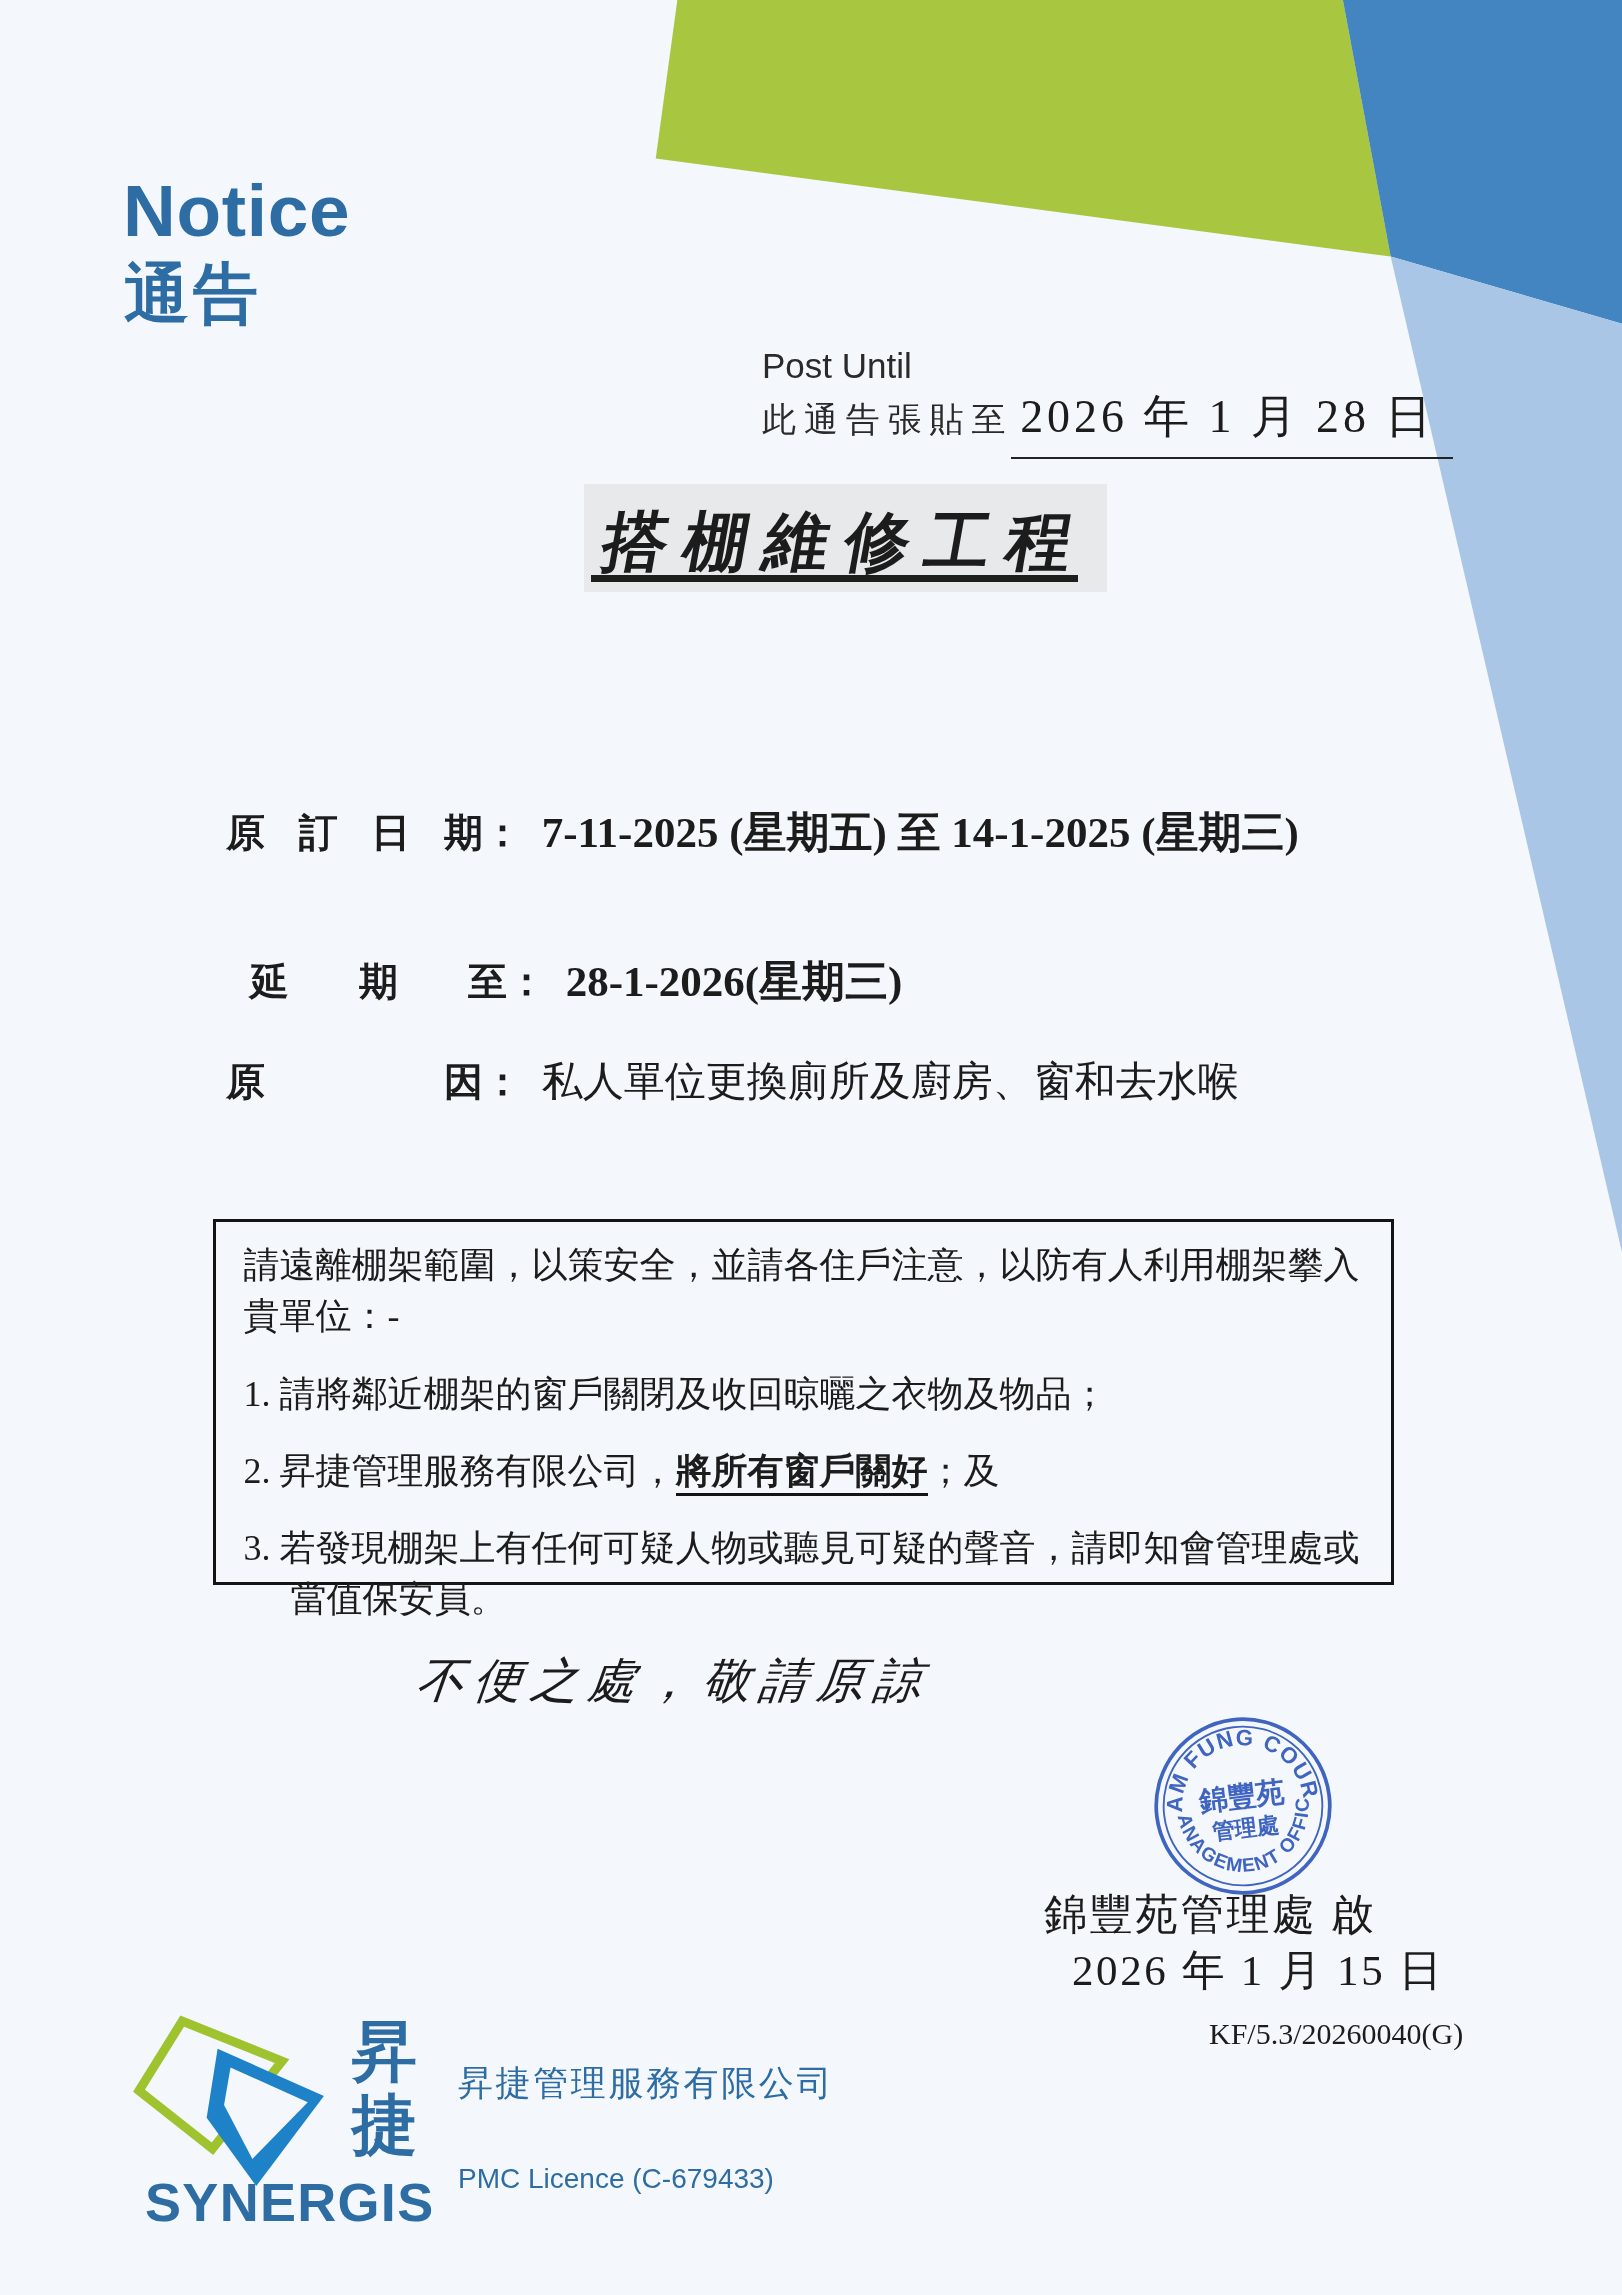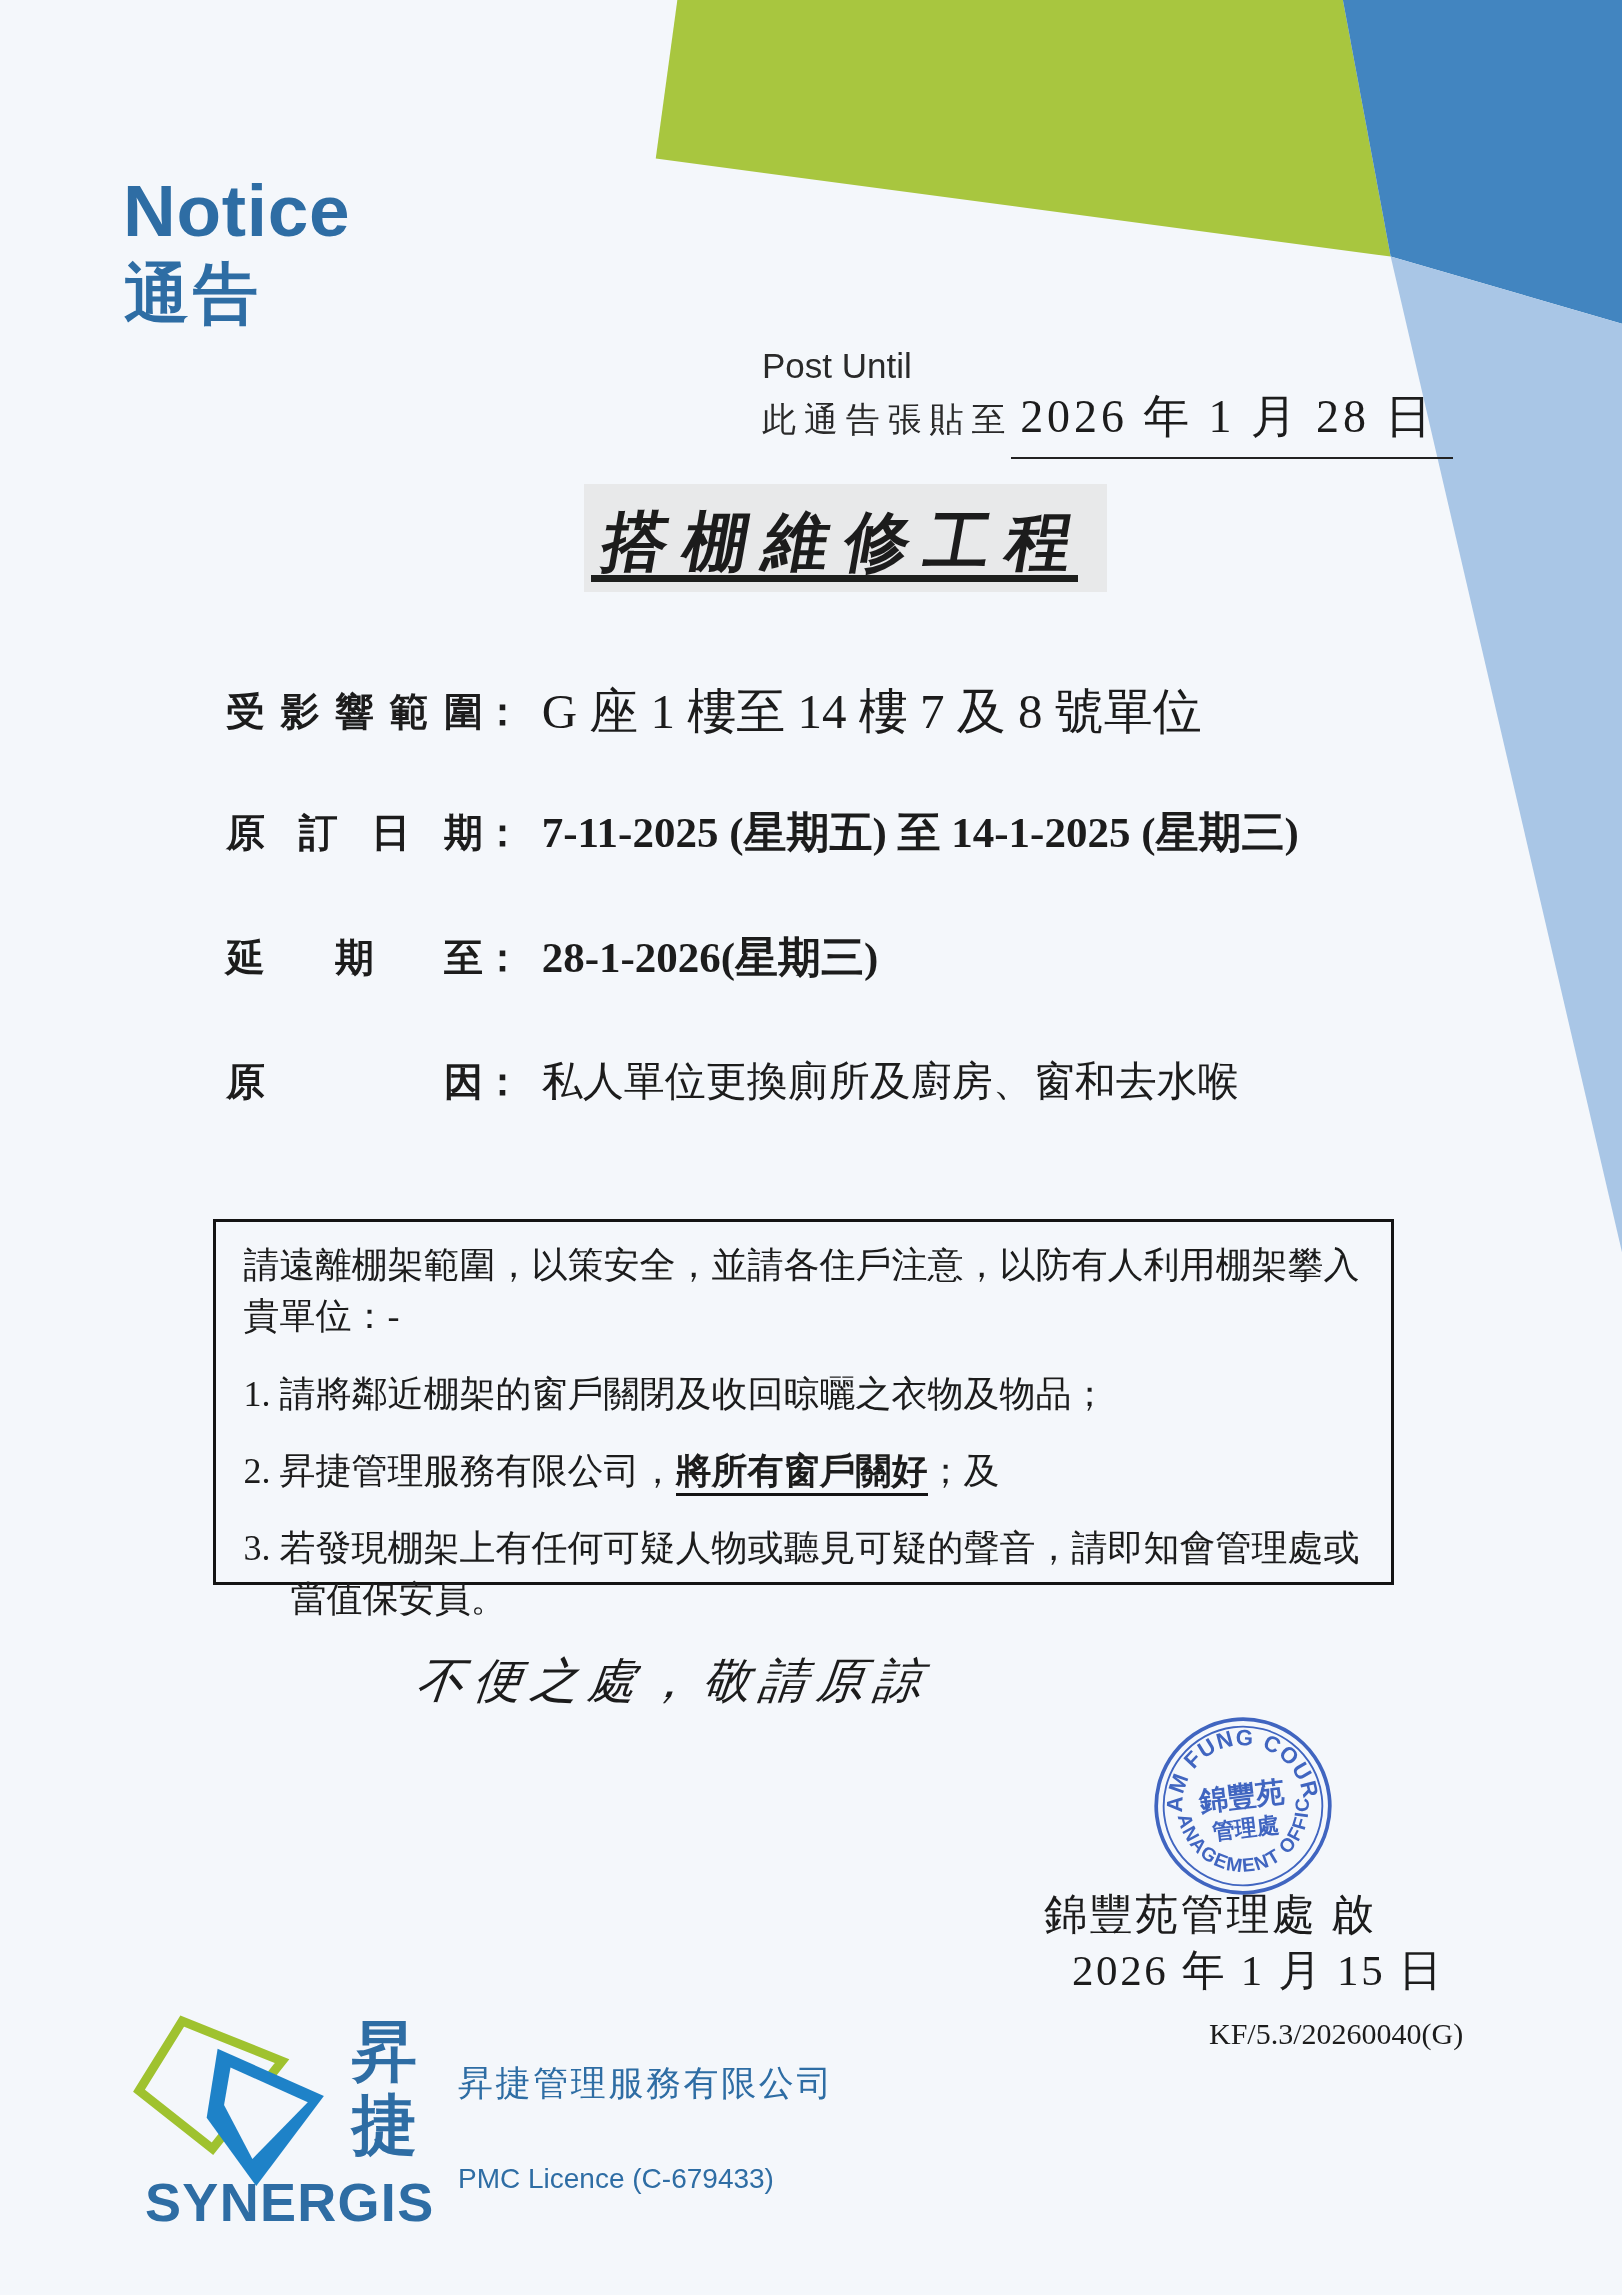--- a/index.html
+++ b/index.html
@@ -92,29 +92,25 @@
 
   <div class="abs post-en">Post Until</div>
   <div class="abs post-zh">此通告張貼至</div>
   <div class="abs post-date">2026 年 1 月 28 日</div>
 
   <div class="abs title-box">
     <div class="title-text">搭棚維修工程</div>
     <div class="title-underline"></div>
   </div>
 
-  <div class="abs frow" style="top:679px;">
-    <span class="flabel">受影響範圍</span><span class="fcolon">：</span>
-    <span class="fvalue v-big">G 座 1 樓至 14 樓 7 及 8 號單位</span>
-  </div>
   <div class="abs frow" style="top:804px;">
     <span class="flabel">原訂日期</span><span class="fcolon">：</span>
     <span class="fvalue v-bold">7-11-2025 (星期五) 至 14-1-2025 (星期三)</span>
   </div>
-  <div class="abs frow" style="top:929px;">
+  <div class="abs frow" style="top:953px;margin-left:24px;">
     <span class="flabel">延期至</span><span class="fcolon">：</span>
     <span class="fvalue v-bold">28-1-2026(星期三)</span>
   </div>
   <div class="abs frow" style="top:1054px;">
     <span class="flabel">原因</span><span class="fcolon">：</span>
     <span class="fvalue v-reg">私人單位更換廁所及廚房、窗和去水喉</span>
   </div>
 
   <div class="abs wbox">
     <p class="wintro">請遠離棚架範圍，以策安全，並請各住戶注意，以防有人利用棚架攀入貴單位：-</p>

